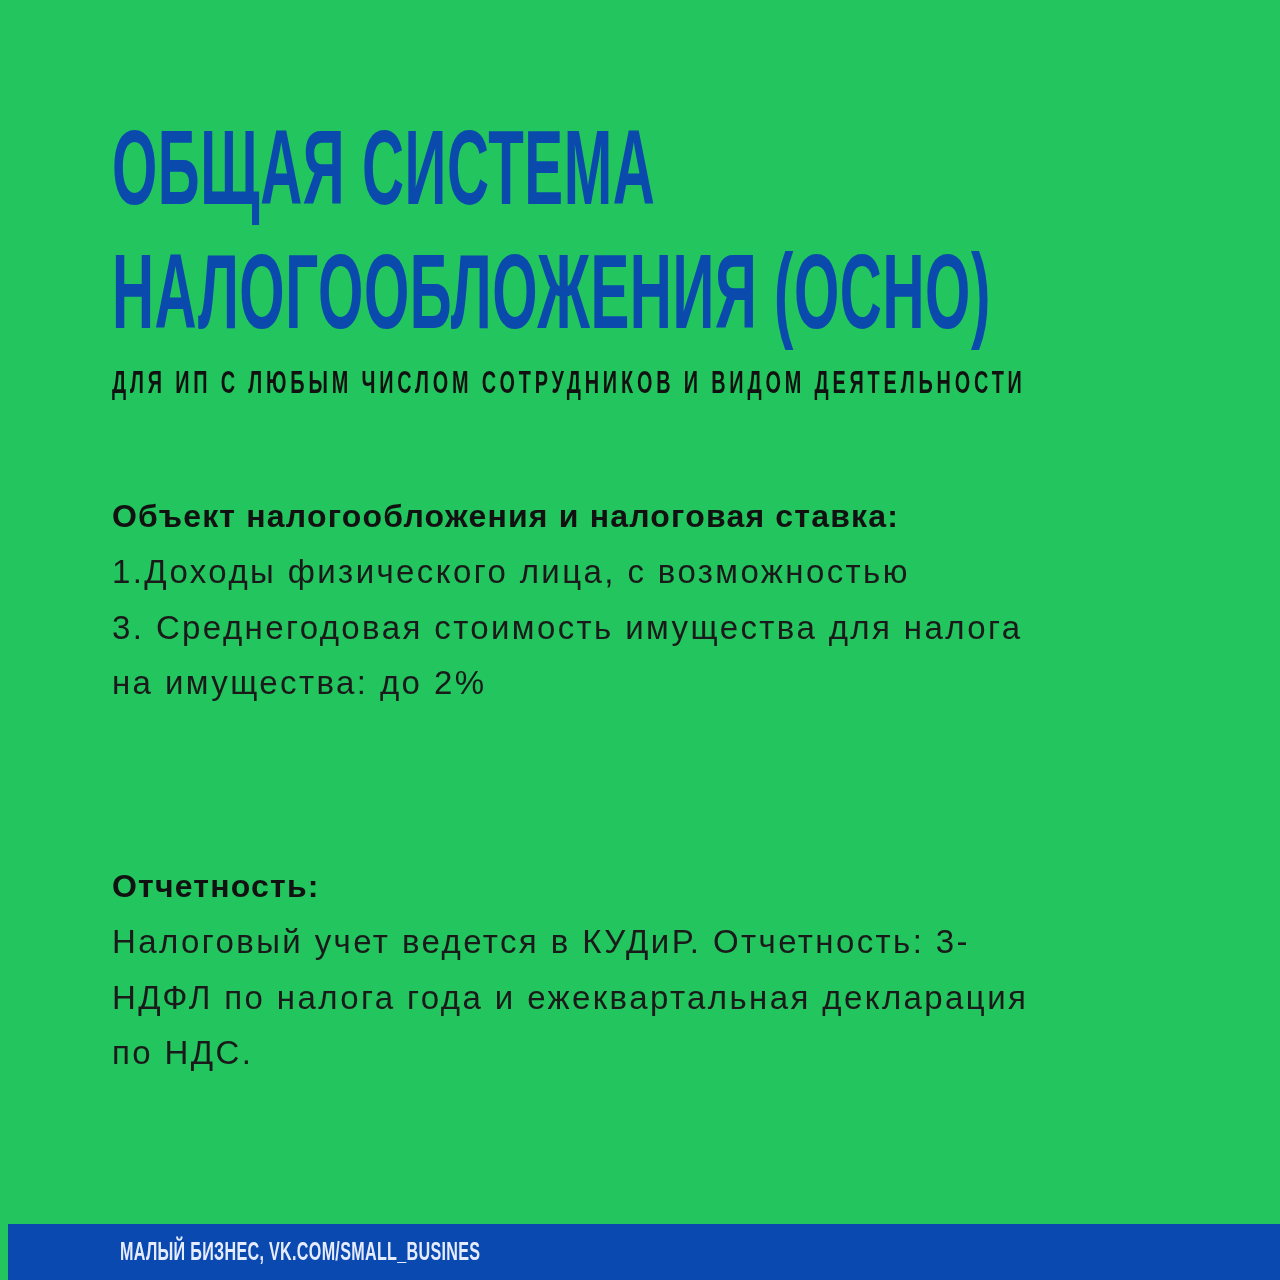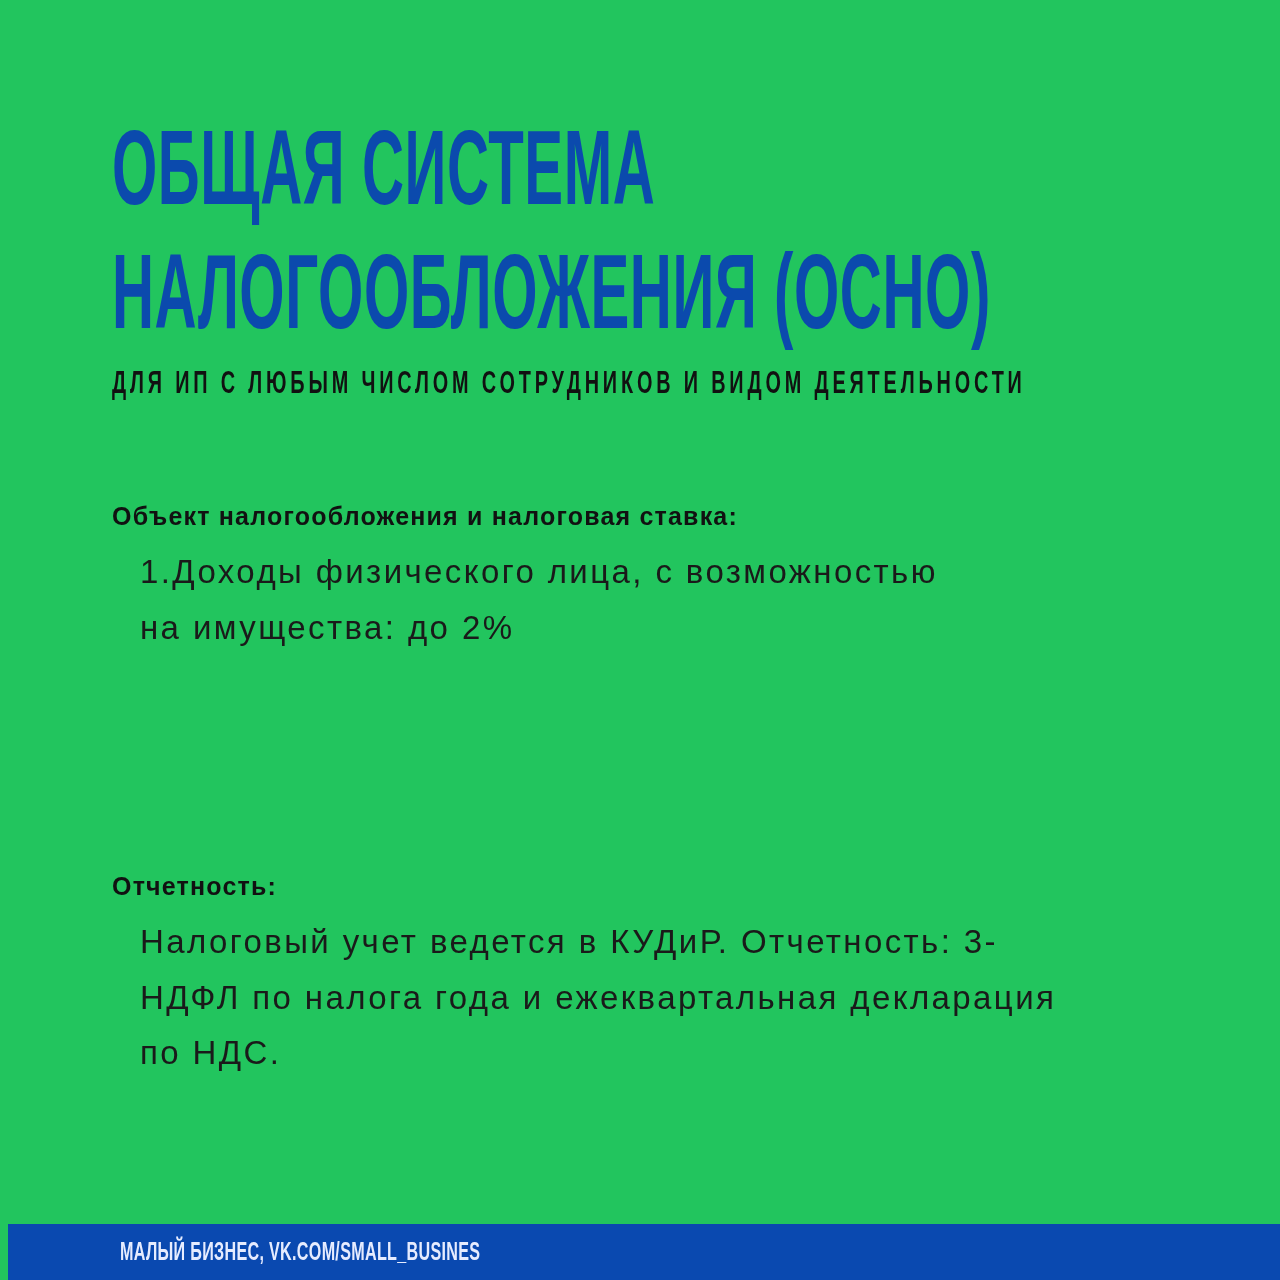--- a/index.html
+++ b/index.html
@@ -46,32 +46,31 @@
     }
     .block {
       position: absolute;
       left: 112px;
       font-family: "Liberation Sans", sans-serif;
       color: #1a1a1a;
       white-space: nowrap;
     }
     .heading {
       font-weight: 700;
-      font-size: 25px;
+      font-size: 32px;
       line-height: 56px;
       letter-spacing: 1.2px;
       color: #111111;
     }
     .line {
       font-weight: 400;
       font-size: 33px;
       line-height: 55.5px;
       letter-spacing: 2.4px;
       color: #1a1a1a;
-      margin-left: 28px;
     }
     .block-1 { top: 488px; }
     .block-2 { top: 858px; }
     .footer {
       position: absolute;
       left: 8px;
       top: 1224px;
       width: 1280px;
       height: 61px;
       background: #0a49b0;
@@ -97,20 +96,21 @@
 <div class="page">
 
   <div class="title-line title-1">ОБЩАЯ СИСТЕМА</div>
   <div class="title-line title-2">НАЛОГООБЛОЖЕНИЯ (ОСНО)</div>
 
   <div class="subtitle">ДЛЯ ИП С ЛЮБЫМ ЧИСЛОМ СОТРУДНИКОВ И ВИДОМ ДЕЯТЕЛЬНОСТИ</div>
 
   <div class="block block-1">
     <div class="heading">Объект налогообложения и налоговая ставка:</div>
     <div class="line">1.Доходы физического лица, с возможностью</div>
+    <div class="line">3. Среднегодовая стоимость имущества для налога</div>
     <div class="line">на имущества: до 2%</div>
   </div>
 
   <div class="block block-2">
     <div class="heading">Отчетность:</div>
     <div class="line">Налоговый учет ведется в КУДиР. Отчетность: 3-</div>
     <div class="line">НДФЛ по налога года и ежеквартальная декларация</div>
     <div class="line">по НДС.</div>
   </div>
 

